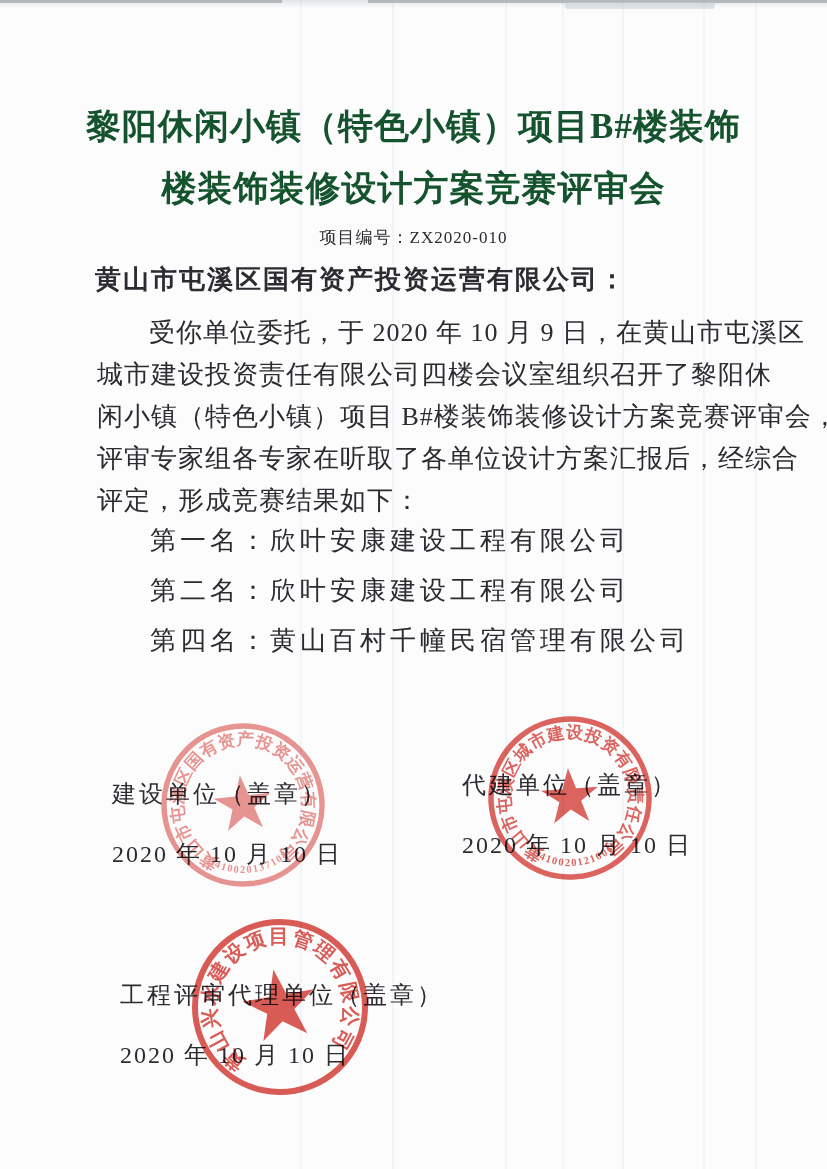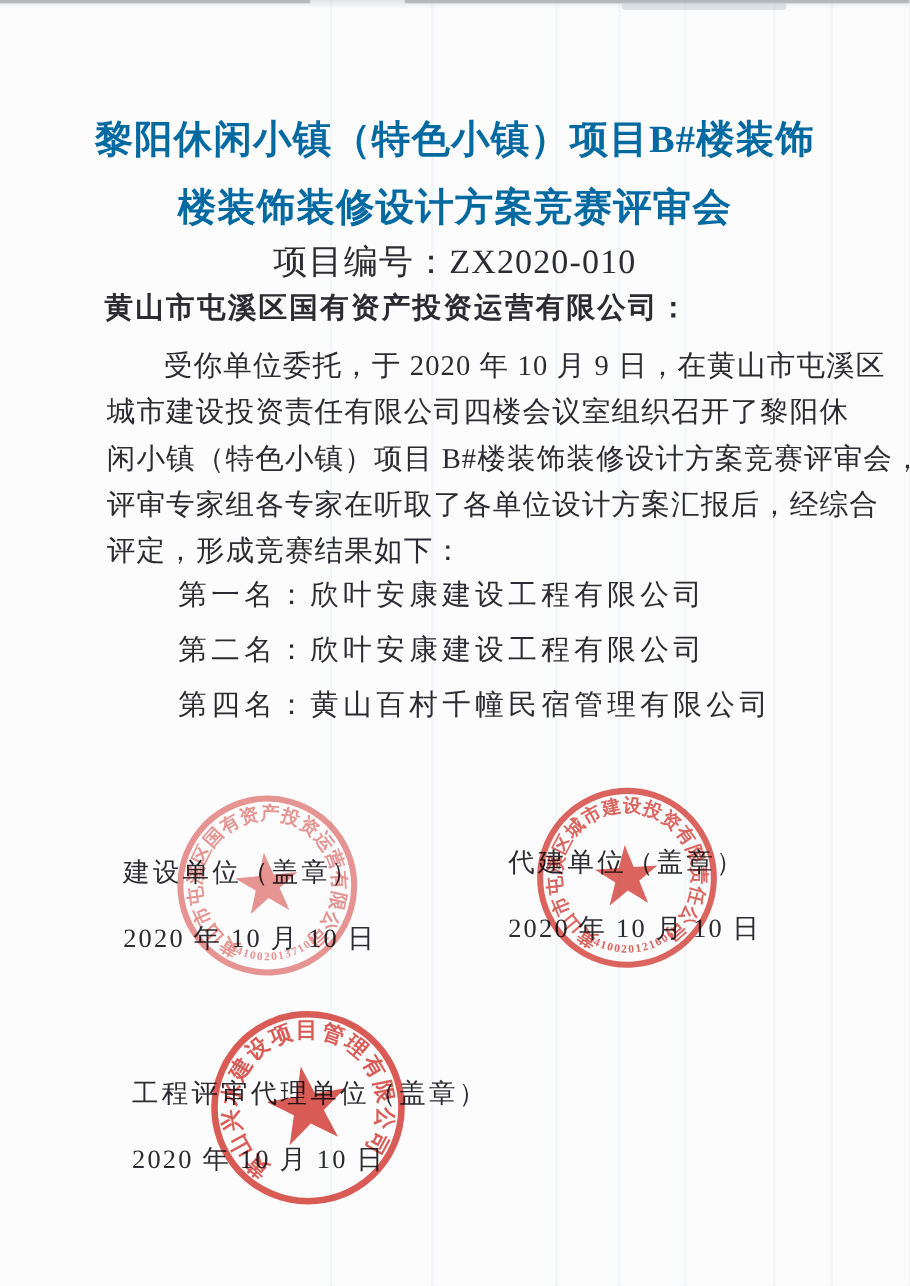--- a/index.html
+++ b/index.html
@@ -16,36 +16,36 @@
   .edge-soft{position:absolute;top:0;left:0;right:0;height:8px;
     background:linear-gradient(#e0e4e8,rgba(255,255,255,0));}
   .edge-a{position:absolute;top:0;left:0;width:282px;height:3px;background:#9aa0a6;opacity:.65;}
   .edge-b{position:absolute;top:0;left:368px;right:0;height:3px;background:#9aa0a6;opacity:.65;}
   .smudge{position:absolute;top:2px;left:565px;width:150px;height:7px;background:#c3c9ce;opacity:.5;border-radius:3px;}
   .streak{position:absolute;top:0;bottom:0;width:2px;background:rgba(150,180,210,.10);}
   .s1{left:300px}.s2{left:392px}.s3{left:505px}.s4{left:562px}.s5{left:622px}.s6{left:703px}.s7{left:755px}
   
   .title{
     position:absolute;left:60px;top:96px;width:707px;
-    text-align:center;font-weight:bold;color:#0369a1;
+    text-align:center;font-weight:bold;color:#14532d;
     font-size:35px;line-height:62px;letter-spacing:1px;margin:0;
   }
   .title span{display:block;}
   .project-no{
     position:absolute;left:0;top:220px;width:827px;
-    text-align:center;font-size:31px;line-height:36px;letter-spacing:1px;
+    text-align:center;font-size:17px;line-height:36px;letter-spacing:1px;
   }
   .addressee{
     position:absolute;left:95px;top:262px;
     font-size:26px;font-weight:bold;letter-spacing:2px;white-space:nowrap;
   }
   .bodypara{position:absolute;left:97px;top:312px;font-size:26px;}
   .bline{height:42px;line-height:42px;letter-spacing:1px;white-space:nowrap;}
   .indent{padding-left:52px;}
-  .rankings{position:absolute;left:162px;top:516px;font-size:26px;}
+  .rankings{position:absolute;left:150px;top:516px;font-size:26px;}
   .rank-line{height:50px;line-height:50px;letter-spacing:4px;white-space:nowrap;}
   .sig{position:absolute;font-size:24px;}
   .sig .label{letter-spacing:3px;line-height:34px;white-space:nowrap;}
   .sig .date{margin-top:26px;letter-spacing:2px;line-height:34px;white-space:nowrap;}
   .sig-build{left:112px;top:777px;}
   .sig-agent{left:462px;top:768px;}
   .sig-review{left:120px;top:978px;}
   
   .seal{position:absolute;mix-blend-mode:multiply;}
   .seal text{font-family:"Liberation Serif","DejaVu Serif",serif;font-weight:bold;}

